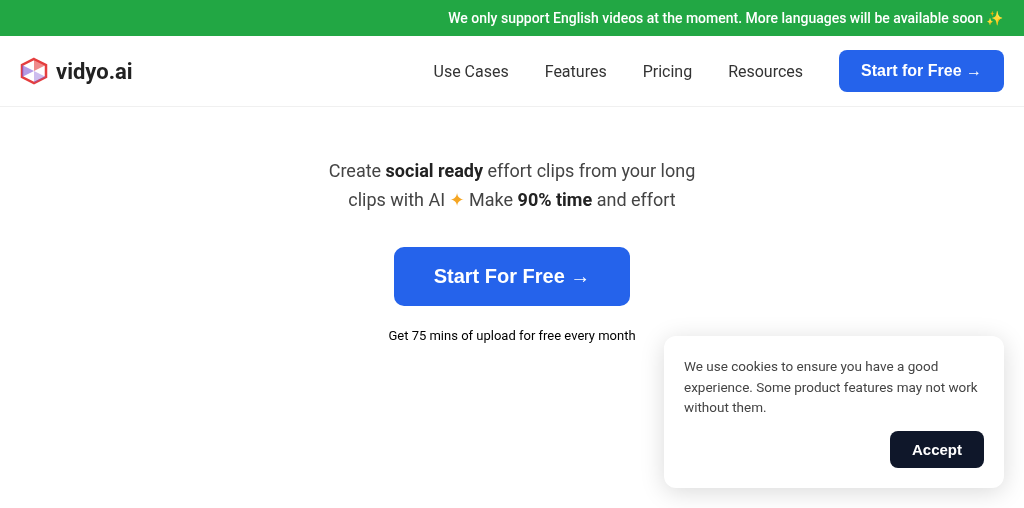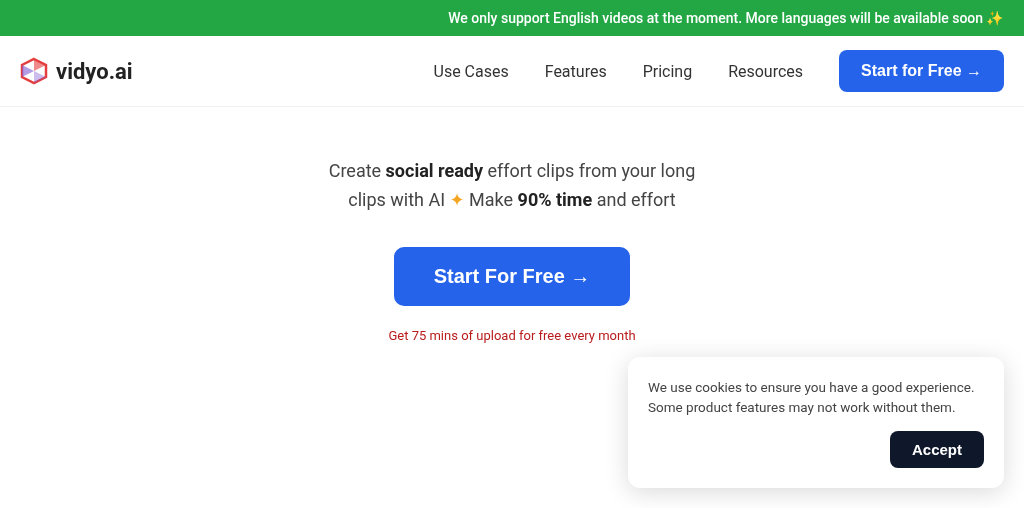--- a/index.html
+++ b/index.html
@@ -98,34 +98,34 @@
       font-size: 20px;
       font-weight: 600;
       cursor: pointer;
       display: inline-flex;
       align-items: center;
       gap: 8px;
       margin-bottom: 14px;
     }
     .hero-note {
       font-size: 13px;
-      color: #b91c1c;
+      color: #000000;
       margin-top: 8px;
     }
 
     
     .cookie-banner {
       position: absolute;
       bottom: 20px;
       right: 20px;
       background: white;
       border-radius: 12px;
       box-shadow: 0 4px 24px rgba(0,0,0,0.15);
       padding: 20px 20px;
-      width: 376px;
+      width: 340px;
       display: flex;
       flex-direction: column;
       gap: 14px;
     }
     .cookie-text {
       font-size: 13.5px;
       color: #444;
       line-height: 1.5;
     }
     .cookie-accept {

